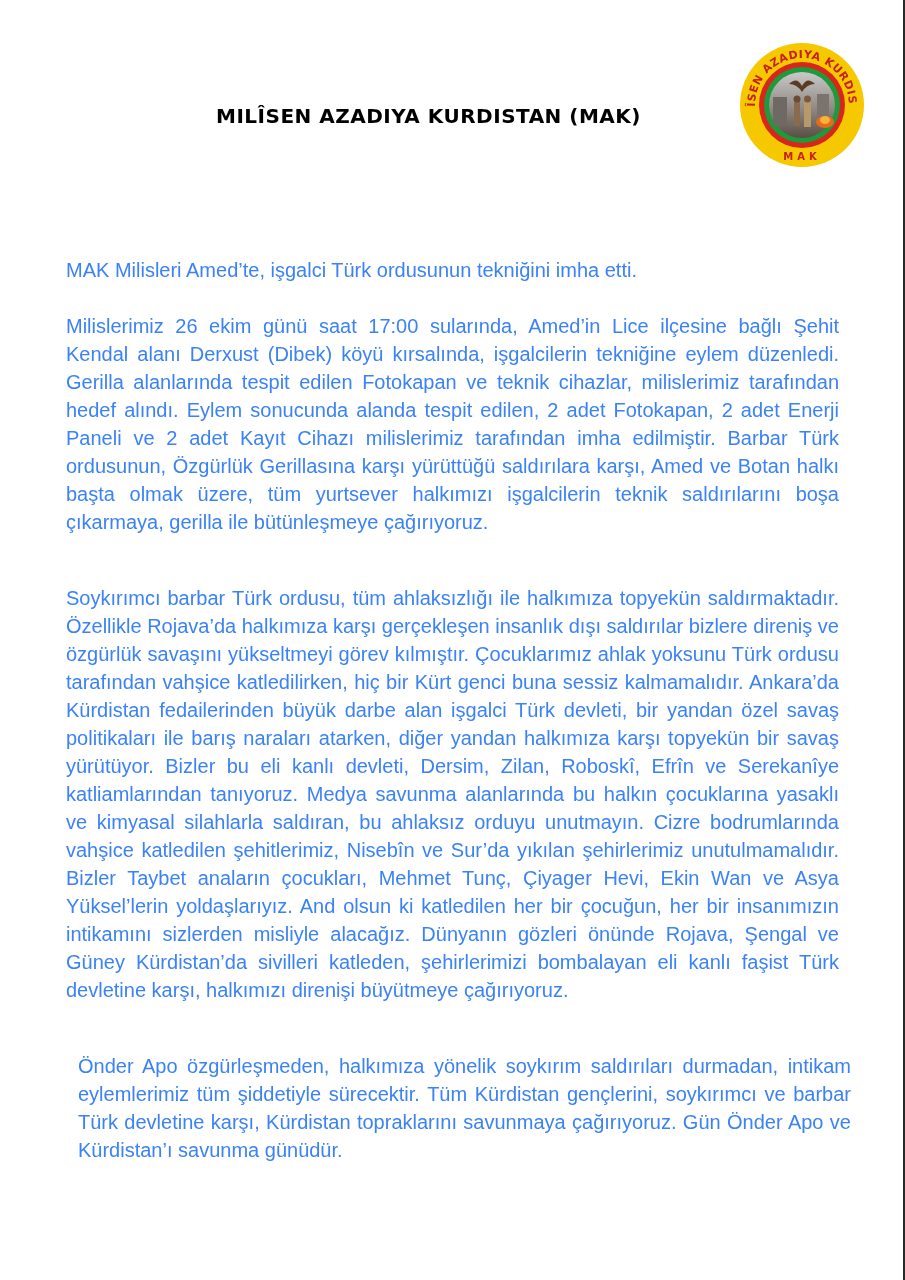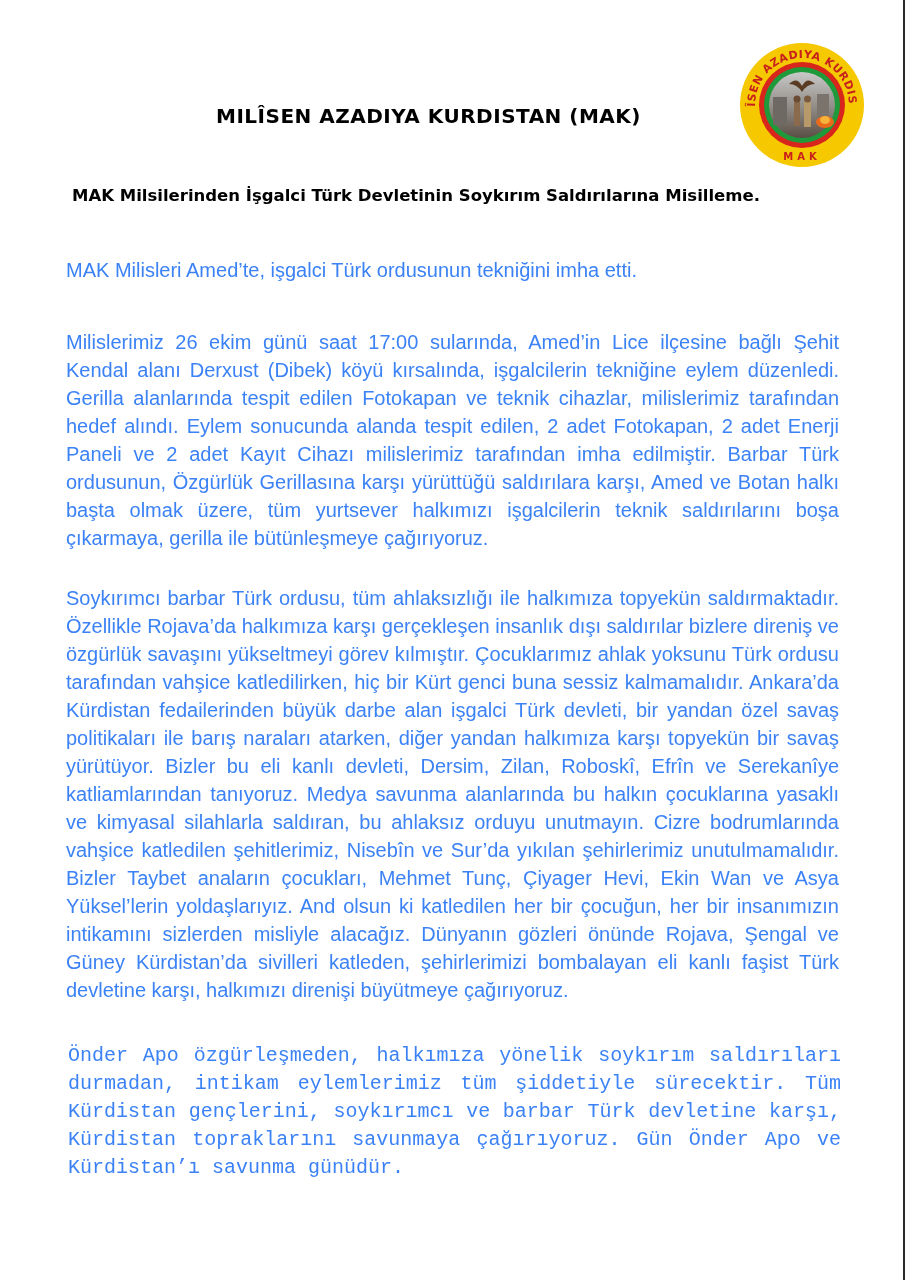--- a/index.html
+++ b/index.html
@@ -22,21 +22,21 @@
   }
   .logo {
     position: absolute; left: 739px; top: 42px; width: 126px; height: 126px;
   }
   .body-text {
     position: absolute; left: 66px; width: 773px;
     font-family: "Liberation Sans", sans-serif; font-size: 20px; line-height: 28px;
     color: #3b82f6; text-align: justify;
   }
   .p1 { top: 256px; text-align: left; }
-  .p2 { top: 328px; }
+  .p2 { top: 312px; }
   .p3 { top: 584px; }
   .p4 { top: 1040px; }
   .p5 { top: 1180px; text-align: left; }
 </style>
 </head>
 <body>
 
 <div class="page">
 
   <div class="title">
@@ -66,20 +66,19 @@
       <circle cx="58" cy="57" r="3.5" fill="#6a4a34"></circle>
       <rect x="65" y="60" width="7" height="25" fill="#b89a6a"></rect>
       <circle cx="68.5" cy="57" r="3.5" fill="#7a5a3e"></circle>
       <text font-family="DejaVu Sans, sans-serif" font-size="11" font-weight="bold" fill="#c8201c" letter-spacing="0.6">
         <textPath href="#arcTop" startOffset="50%" text-anchor="middle">MILÎSEN AZADIYA KURDISTAN</textPath>
       </text>
       <text x="63" y="118" text-anchor="middle" font-family="DejaVu Sans, sans-serif" font-size="10" font-weight="bold" fill="#c8201c" letter-spacing="4">MAK</text>
     </svg>
   </div>
 
-  <div class="subtitle">MAK Milsilerinden İşgalci Türk Devletinin Soykırım Saldırılarına Misilleme.</div>
 
   <p class="body-text p1" style="margin:0;">MAK Milisleri Amed’te, işgalci Türk ordusunun tekniğini imha etti.</p>
   <p class="body-text p2" style="margin:0;">Milislerimiz 26 ekim günü saat 17:00 sularında, Amed’in Lice ilçesine bağlı Şehit Kendal alanı Derxust (Dibek) köyü kırsalında, işgalcilerin tekniğine eylem düzenledi. Gerilla alanlarında tespit edilen Fotokapan ve teknik cihazlar, milislerimiz tarafından hedef alındı. Eylem sonucunda alanda tespit edilen, 2 adet Fotokapan, 2 adet Enerji Paneli ve 2 adet Kayıt Cihazı milislerimiz tarafından imha edilmiştir. Barbar Türk ordusunun, Özgürlük Gerillasına karşı yürüttüğü saldırılara karşı, Amed ve Botan halkı başta olmak üzere, tüm yurtsever halkımızı işgalcilerin teknik saldırılarını boşa çıkarmaya, gerilla ile bütünleşmeye çağırıyoruz.</p>
   <p class="body-text p3" style="margin:0;">Soykırımcı barbar Türk ordusu, tüm ahlaksızlığı ile halkımıza topyekün saldırmaktadır. Özellikle Rojava’da halkımıza karşı gerçekleşen insanlık dışı saldırılar bizlere direniş ve özgürlük savaşını yükseltmeyi görev kılmıştır. Çocuklarımız ahlak yoksunu Türk ordusu tarafından vahşice katledilirken, hiç bir Kürt genci buna sessiz kalmamalıdır. Ankara’da Kürdistan fedailerinden büyük darbe alan işgalci Türk devleti, bir yandan özel savaş politikaları ile barış naraları atarken, diğer yandan halkımıza karşı topyekün bir savaş yürütüyor. Bizler bu eli kanlı devleti, Dersim, Zilan, Roboskî, Efrîn ve Serekanîye katliamlarından tanıyoruz. Medya savunma alanlarında bu halkın çocuklarına yasaklı ve kimyasal silahlarla saldıran, bu ahlaksız orduyu unutmayın. Cizre bodrumlarında vahşice katledilen şehitlerimiz, Nisebîn ve Sur’da yıkılan şehirlerimiz unutulmamalıdır. Bizler Taybet anaların çocukları, Mehmet Tunç, Çiyager Hevi, Ekin Wan ve Asya Yüksel’lerin yoldaşlarıyız. And olsun ki katledilen her bir çocuğun, her bir insanımızın intikamını sizlerden misliyle alacağız. Dünyanın gözleri önünde Rojava, Şengal ve Güney Kürdistan’da sivilleri katleden, şehirlerimizi bombalayan eli kanlı faşist Türk devletine karşı, halkımızı direnişi büyütmeye çağırıyoruz.</p>
-  <p class="body-text p4" style="margin:2px;font-family:Liberation Mono, monospace;">Önder Apo özgürleşmeden, halkımıza yönelik soykırım saldırıları durmadan, intikam eylemlerimiz tüm şiddetiyle sürecektir. Tüm Kürdistan gençlerini, soykırımcı ve barbar Türk devletine karşı, Kürdistan topraklarını savunmaya çağırıyoruz. Gün Önder Apo ve Kürdistan’ı savunma günüdür.</p>
+  <p class="body-text p4" style="margin:12px;">Önder Apo özgürleşmeden, halkımıza yönelik soykırım saldırıları durmadan, intikam eylemlerimiz tüm şiddetiyle sürecektir. Tüm Kürdistan gençlerini, soykırımcı ve barbar Türk devletine karşı, Kürdistan topraklarını savunmaya çağırıyoruz. Gün Önder Apo ve Kürdistan’ı savunma günüdür.</p>
 
 </div>
 
 </body></html>

